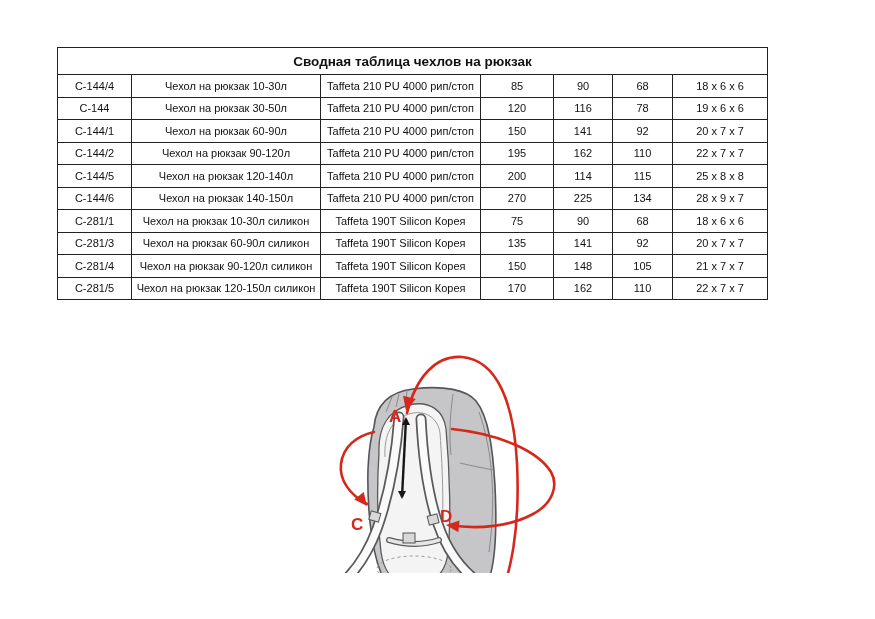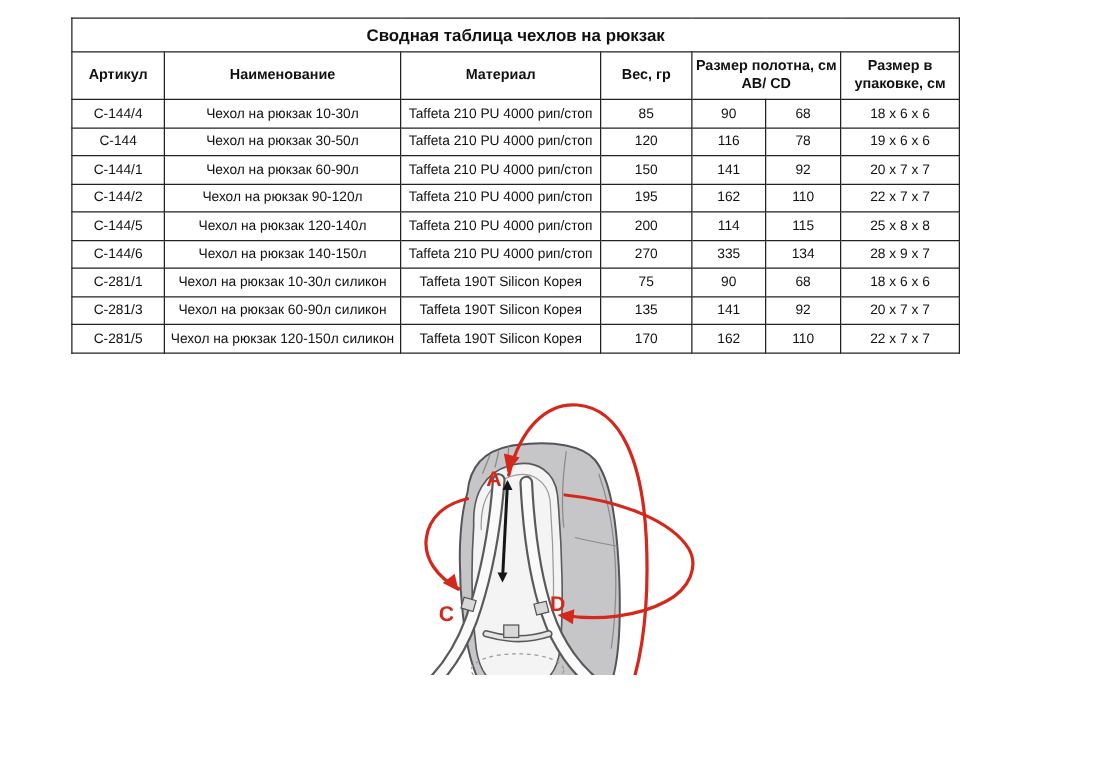--- a/index.html
+++ b/index.html
@@ -1,17 +1,17 @@
 <!DOCTYPE html>
 <html><head>
 <meta charset="utf-8">
 <style>
   html,body{margin:0;padding:0;background:#fff;}
   .page{position:relative;width:875px;height:540px;background:#ffffff;
-        font-family:"Liberation Sans",sans-serif;color:#111;overflow:hidden;}
+        font-family:"Liberation Sans",sans-serif;color:#111;overflow:hidden;margin-top:33px;}
   table.spec{position:absolute;left:57px;top:14px;width:710px;
              border-collapse:collapse;table-layout:fixed;}
   table.spec th, table.spec td{border:1px solid #222;text-align:center;
              vertical-align:middle;padding:1px 2px;overflow:hidden;}
   .table-title{font-size:13.5px;font-weight:bold;height:24px;}
   th.col-header{font-size:11.5px;font-weight:bold;height:35px;line-height:1.2;}
   tbody td{font-size:11px;height:19.5px;font-weight:normal;}
   .diagram{position:absolute;left:305px;top:313px;width:260px;height:302px;}
   .diagram-label{font:bold 17px "Liberation Sans",sans-serif;fill:#d5281c;}
 </style>
@@ -27,28 +27,20 @@
         <col style="width:160px">
       <col style="width:73px">
         <col style="width:59px">
         <col style="width:60px">
       <col style="width:95px">
     </colgroup>
     <thead>
       <tr>
         <th class="table-title" colspan="7">Сводная таблица чехлов на рюкзак</th>
       </tr>
-      <tr>
-          <th colspan="1" class="col-header">Артикул</th>
-          <th colspan="1" class="col-header">Наименование</th>
-          <th colspan="1" class="col-header">Материал</th>
-          <th colspan="1" class="col-header">Вес, гр</th>
-          <th colspan="2" class="col-header">Размер полотна, см АВ/ CD</th>
-          <th colspan="1" class="col-header">Размер в упаковке, см</th>
-        </tr>
     </thead>
     <tbody>
         <tr>
           <td>C-144/4</td>
           <td>Чехол на рюкзак 10-30л</td>
           <td>Taffeta 210 PU 4000 рип/стоп</td>
           <td>85</td>
           <td>90</td>
           <td>68</td>
           <td>18 x 6 x 6</td>
@@ -87,41 +79,50 @@
           <td>200</td>
           <td>114</td>
           <td>115</td>
           <td>25 x 8 x 8</td>
         </tr>
         <tr>
           <td>C-144/6</td>
           <td>Чехол на рюкзак 140-150л</td>
           <td>Taffeta 210 PU 4000 рип/стоп</td>
           <td>270</td>
-          <td>335</td>
+          <td>225</td>
           <td>134</td>
           <td>28 x 9 x 7</td>
         </tr>
         <tr>
           <td>C-281/1</td>
           <td>Чехол на рюкзак 10-30л силикон</td>
           <td>Taffeta 190T Silicon Корея</td>
           <td>75</td>
           <td>90</td>
           <td>68</td>
           <td>18 x 6 x 6</td>
         </tr>
         <tr>
           <td>C-281/3</td>
           <td>Чехол на рюкзак 60-90л силикон</td>
           <td>Taffeta 190T Silicon Корея</td>
           <td>135</td>
           <td>141</td>
           <td>92</td>
           <td>20 x 7 x 7</td>
+        </tr>
+        <tr>
+          <td>C-281/4</td>
+          <td>Чехол на рюкзак 90-120л силикон</td>
+          <td>Taffeta 190T Silicon Корея</td>
+          <td>150</td>
+          <td>148</td>
+          <td>105</td>
+          <td>21 x 7 x 7</td>
         </tr>
         <tr>
           <td>C-281/5</td>
           <td>Чехол на рюкзак 120-150л силикон</td>
           <td>Taffeta 190T Silicon Корея</td>
           <td>170</td>
           <td>162</td>
           <td>110</td>
           <td>22 x 7 x 7</td>
         </tr>

